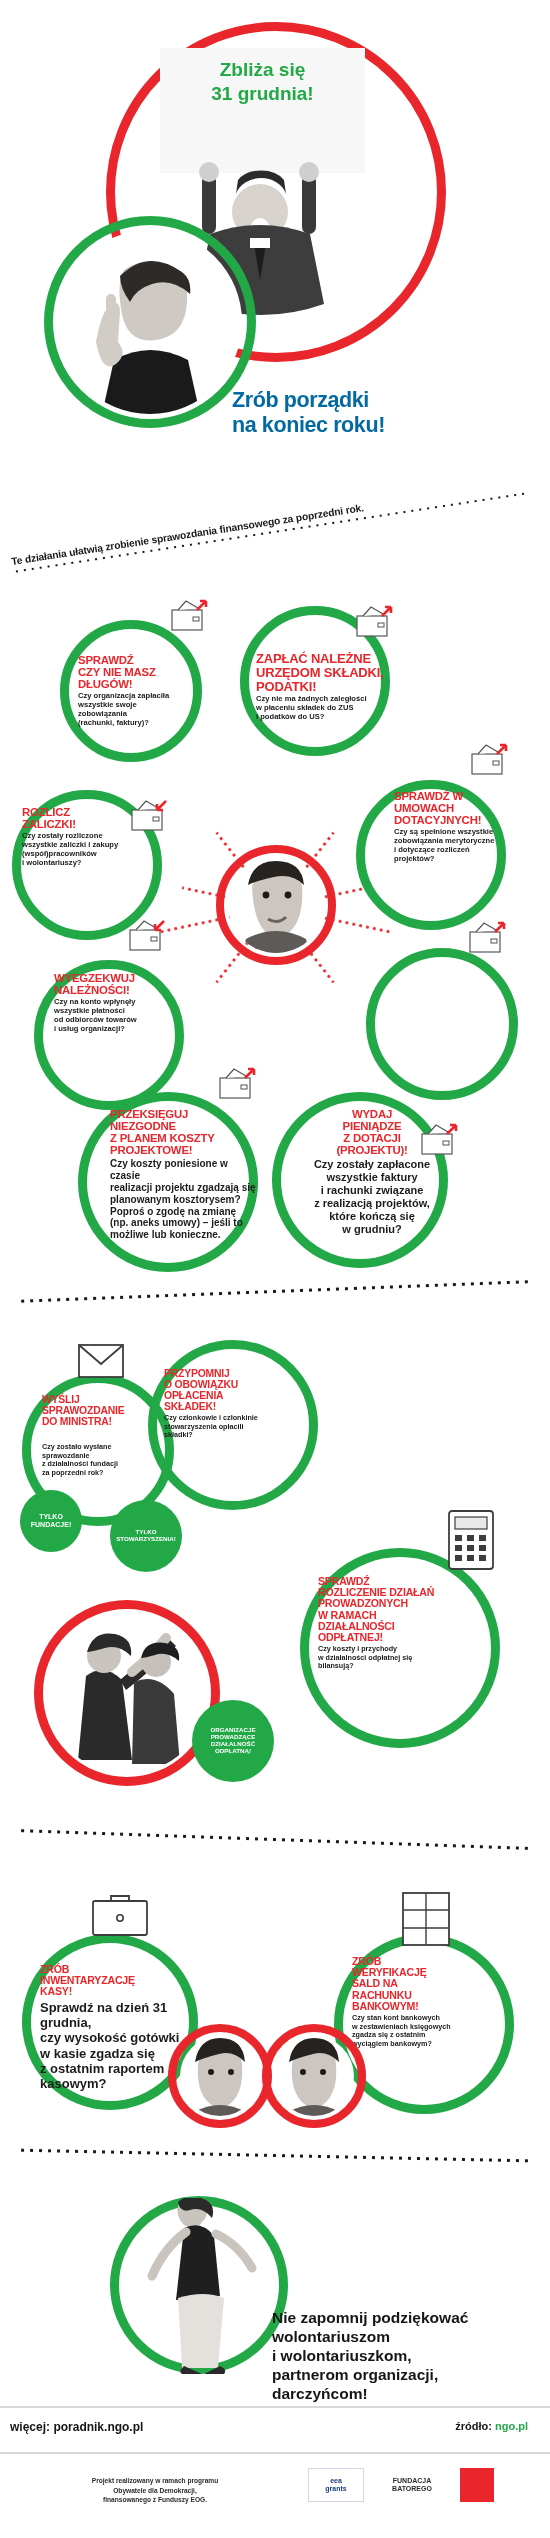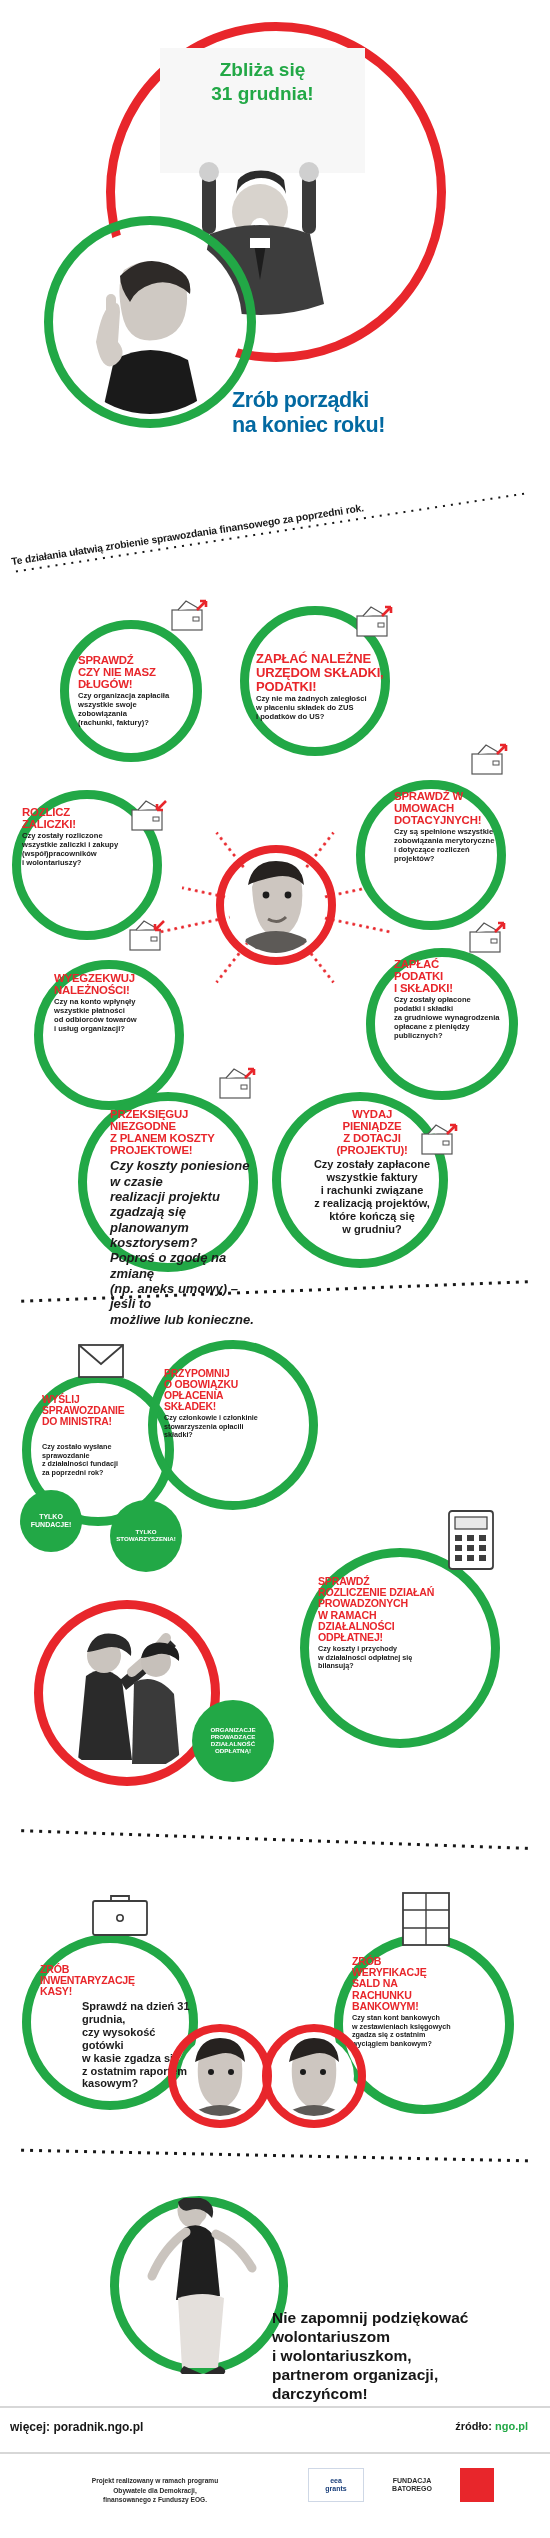--- a/index.html
+++ b/index.html
@@ -319,24 +319,20 @@
 
   <div class="ring ring-green" style="left:366px; top:948px; width:152px; height:152px; border-width:9px; z-index:5;"></div>
   <div class="wallet" style="left:468px; top:920px; width:40px; height:34px;">
     <svg viewBox="0 0 40 34" width="40" height="34">
       <rect x="2" y="12" width="30" height="20" fill="#ffffff" stroke="#555" stroke-width="1.2"></rect>
       <path d="M8 12 l8 -9 12 7" fill="#ffffff" stroke="#555" stroke-width="1.2"></path>
       <rect x="23" y="19" width="6" height="4" fill="#ffffff" stroke="#555" stroke-width="1"></rect>
       <path d="M27 12 l9 -9 M36 3 l-6 0 M36 3 l0 6" stroke="#e8262b" stroke-width="2.6" fill="none"></path>
     </svg>
   </div>
-  <div class="bubble-text" style="left:394px; top:958px; width:156px;">
-    <div class="bubble-head" style="font-size:11.4px;">ZAPŁAĆ<br>PODATKI<br>I SKŁADKI!</div>
-    <div class="bubble-body" style="font-size:7.6px;">Czy zostały opłacone<br>podatki i składki<br>za grudniowe  wynagrodzenia<br>opłacane z pieniędzy<br>publicznych?</div>
-  </div>
 
   <div class="ring ring-green" style="left:34px; top:960px; width:150px; height:150px; border-width:9px; z-index:5;"></div>
   <div class="wallet" style="left:128px; top:918px; width:40px; height:34px;">
     <svg viewBox="0 0 40 34" width="40" height="34">
       <rect x="2" y="12" width="30" height="20" fill="#ffffff" stroke="#555" stroke-width="1.2"></rect>
       <path d="M8 12 l8 -9 12 7" fill="#ffffff" stroke="#555" stroke-width="1.2"></path>
       <rect x="23" y="19" width="6" height="4" fill="#ffffff" stroke="#555" stroke-width="1"></rect>
       <path d="M36 3 l-9 9 M27 12 l6 0 M27 12 l0 -6" stroke="#e8262b" stroke-width="2.6" fill="none"></path>
     </svg>
   </div>
@@ -349,21 +345,21 @@
   <div class="wallet" style="left:218px; top:1066px; width:40px; height:34px;">
     <svg viewBox="0 0 40 34" width="40" height="34">
       <rect x="2" y="12" width="30" height="20" fill="#ffffff" stroke="#555" stroke-width="1.2"></rect>
       <path d="M8 12 l8 -9 12 7" fill="#ffffff" stroke="#555" stroke-width="1.2"></path>
       <rect x="23" y="19" width="6" height="4" fill="#ffffff" stroke="#555" stroke-width="1"></rect>
       <path d="M27 12 l9 -9 M36 3 l-6 0 M36 3 l0 6" stroke="#e8262b" stroke-width="2.6" fill="none"></path>
     </svg>
   </div>
   <div class="bubble-text" style="left:110px; top:1108px; width:150px;">
     <div class="bubble-head" style="font-size:11.4px;">PRZEKSIĘGUJ<br>NIEZGODNE<br>Z PLANEM KOSZTY<br>PROJEKTOWE!</div>
-    <div class="bubble-body" style="font-size:13px;font-style:italic;">Czy koszty poniesione w czasie<br>realizacji projektu zgadzają się<br>planowanym kosztorysem?<br>Poproś o zgodę na zmianę<br>(np. aneks umowy) – jeśli to<br>możliwe lub konieczne.</div>
+    <div class="bubble-body" style="font-size:10px;">Czy koszty poniesione w czasie<br>realizacji projektu zgadzają się<br>planowanym kosztorysem?<br>Poproś o zgodę na zmianę<br>(np. aneks umowy) – jeśli to<br>możliwe lub konieczne.</div>
   </div>
 
   <div class="ring ring-green" style="left:272px; top:1092px; width:176px; height:176px; border-width:9px; z-index:5;"></div>
   <div class="wallet" style="left:420px; top:1122px; width:40px; height:34px;">
     <svg viewBox="0 0 40 34" width="40" height="34">
       <rect x="2" y="12" width="30" height="20" fill="#ffffff" stroke="#555" stroke-width="1.2"></rect>
       <path d="M8 12 l8 -9 12 7" fill="#ffffff" stroke="#555" stroke-width="1.2"></path>
       <rect x="23" y="19" width="6" height="4" fill="#ffffff" stroke="#555" stroke-width="1"></rect>
       <path d="M27 12 l9 -9 M36 3 l-6 0 M36 3 l0 6" stroke="#e8262b" stroke-width="2.6" fill="none"></path>
     </svg>
@@ -451,21 +447,21 @@
   <div style="position:absolute; left:402px; top:1892px; width:48px; height:54px; z-index:9;">
     <svg viewBox="0 0 48 54" width="48" height="54">
       <rect x="1" y="1" width="46" height="52" fill="#ffffff" stroke="#3d3d3d" stroke-width="1.8"></rect>
       <path d="M24 1 V53 M1 18 H47 M1 36 H47" stroke="#3d3d3d" stroke-width="1.4"></path>
     </svg>
   </div>
 
   <div class="ring ring-green" style="left:22px; top:1934px; width:176px; height:176px; border-width:9px; z-index:5;"></div>
   <div class="bubble-text" style="left:40px; top:1964px; width:154px;">
     <div class="bubble-head" style="font-size:10.6px;">ZRÓB<br>INWENTARYZACJĘ<br>KASY!</div>
-    <div class="bubble-body" style="font-size:11px;margin-left:42px;">Sprawdź na dzień 31 grudnia,<br>czy wysokość gotówki<br>w kasie zgadza się<br>z ostatnim raportem<br>kasowym?</div>
+    <div class="bubble-body" style="font-size:13px;">Sprawdź na dzień 31 grudnia,<br>czy wysokość gotówki<br>w kasie zgadza się<br>z ostatnim raportem<br>kasowym?</div>
   </div>
 
   <div class="ring ring-green" style="left:334px; top:1934px; width:180px; height:180px; border-width:9px; z-index:5;"></div>
   <div class="bubble-text" style="left:352px; top:1956px; width:160px;">
     <div class="bubble-head" style="font-size:10.6px;">ZRÓB<br>WERYFIKACJĘ<br>SALD NA<br>RACHUNKU<br>BANKOWYM!</div>
     <div class="bubble-body" style="font-size:7.2px;">Czy stan kont bankowych<br>w zestawieniach księgowych<br>zgadza się z ostatnim<br>wyciągiem bankowym?</div>
   </div>
 
   <div class="ring ring-red" style="left:168px; top:2024px; width:104px; height:104px; border-width:8px; z-index:6;"></div>
   <div style="position:absolute; left:180px; top:2036px; width:80px; height:80px; border-radius:50%; overflow:hidden; z-index:5;">

